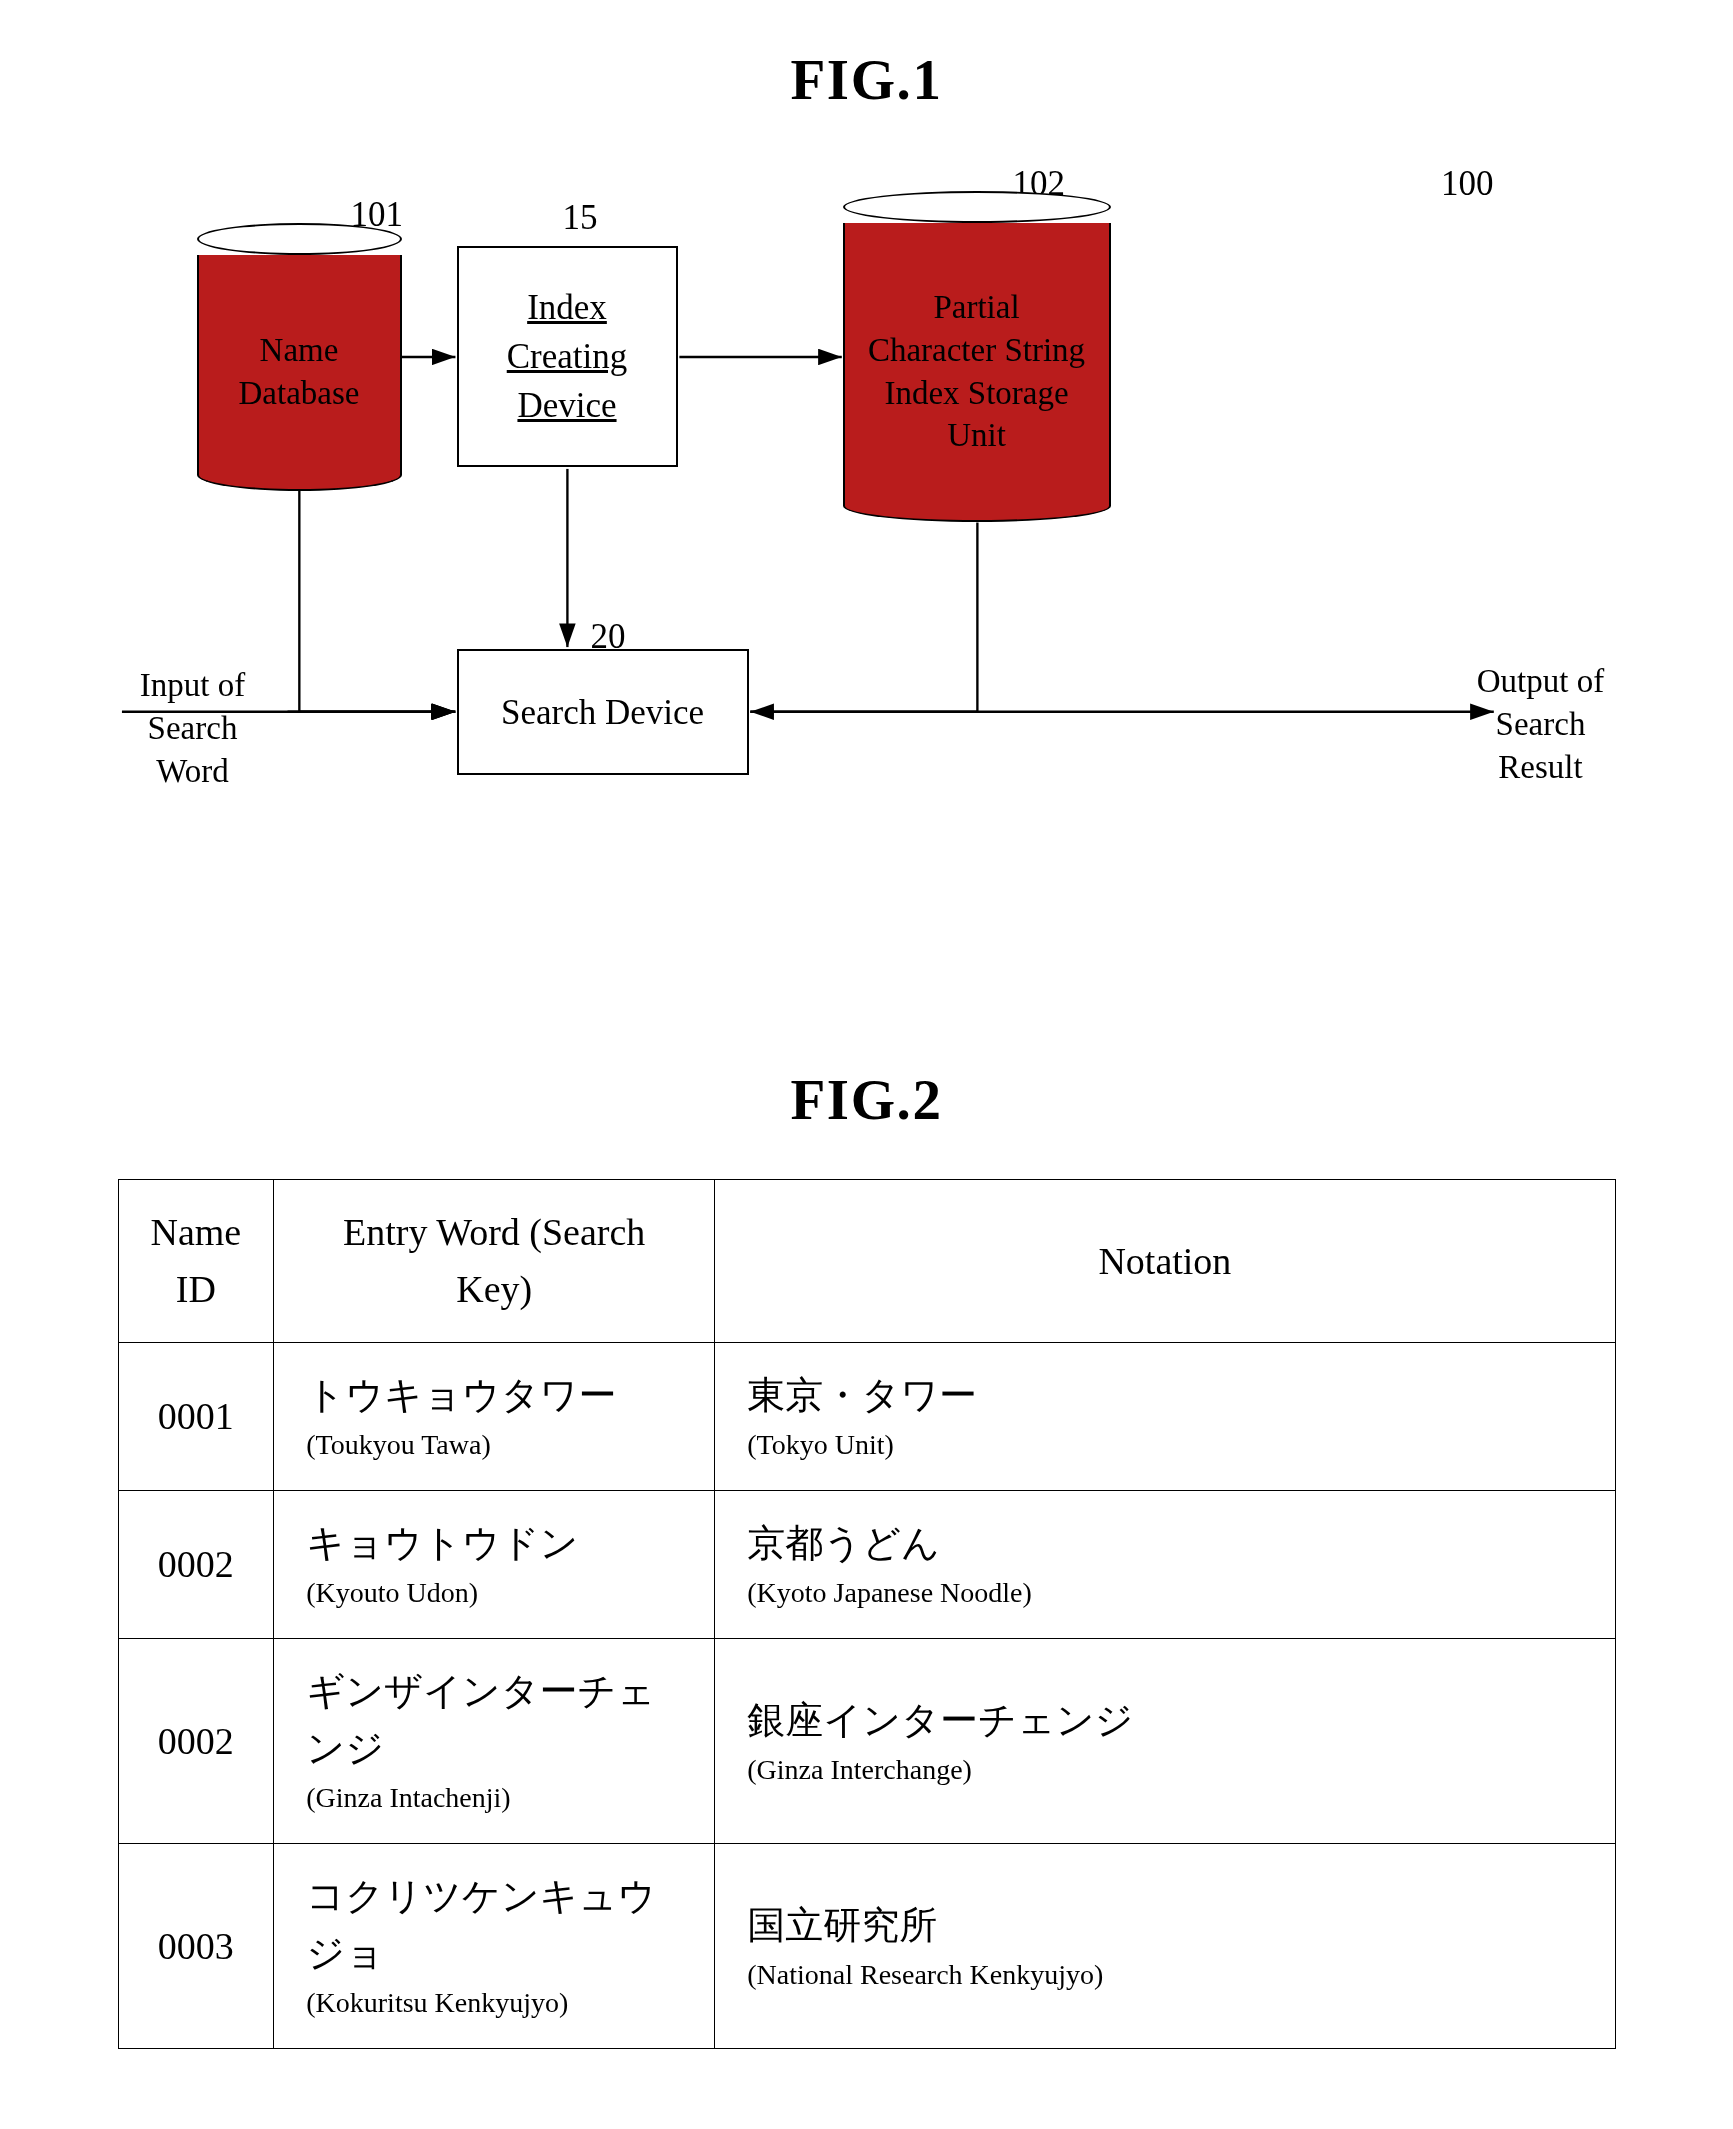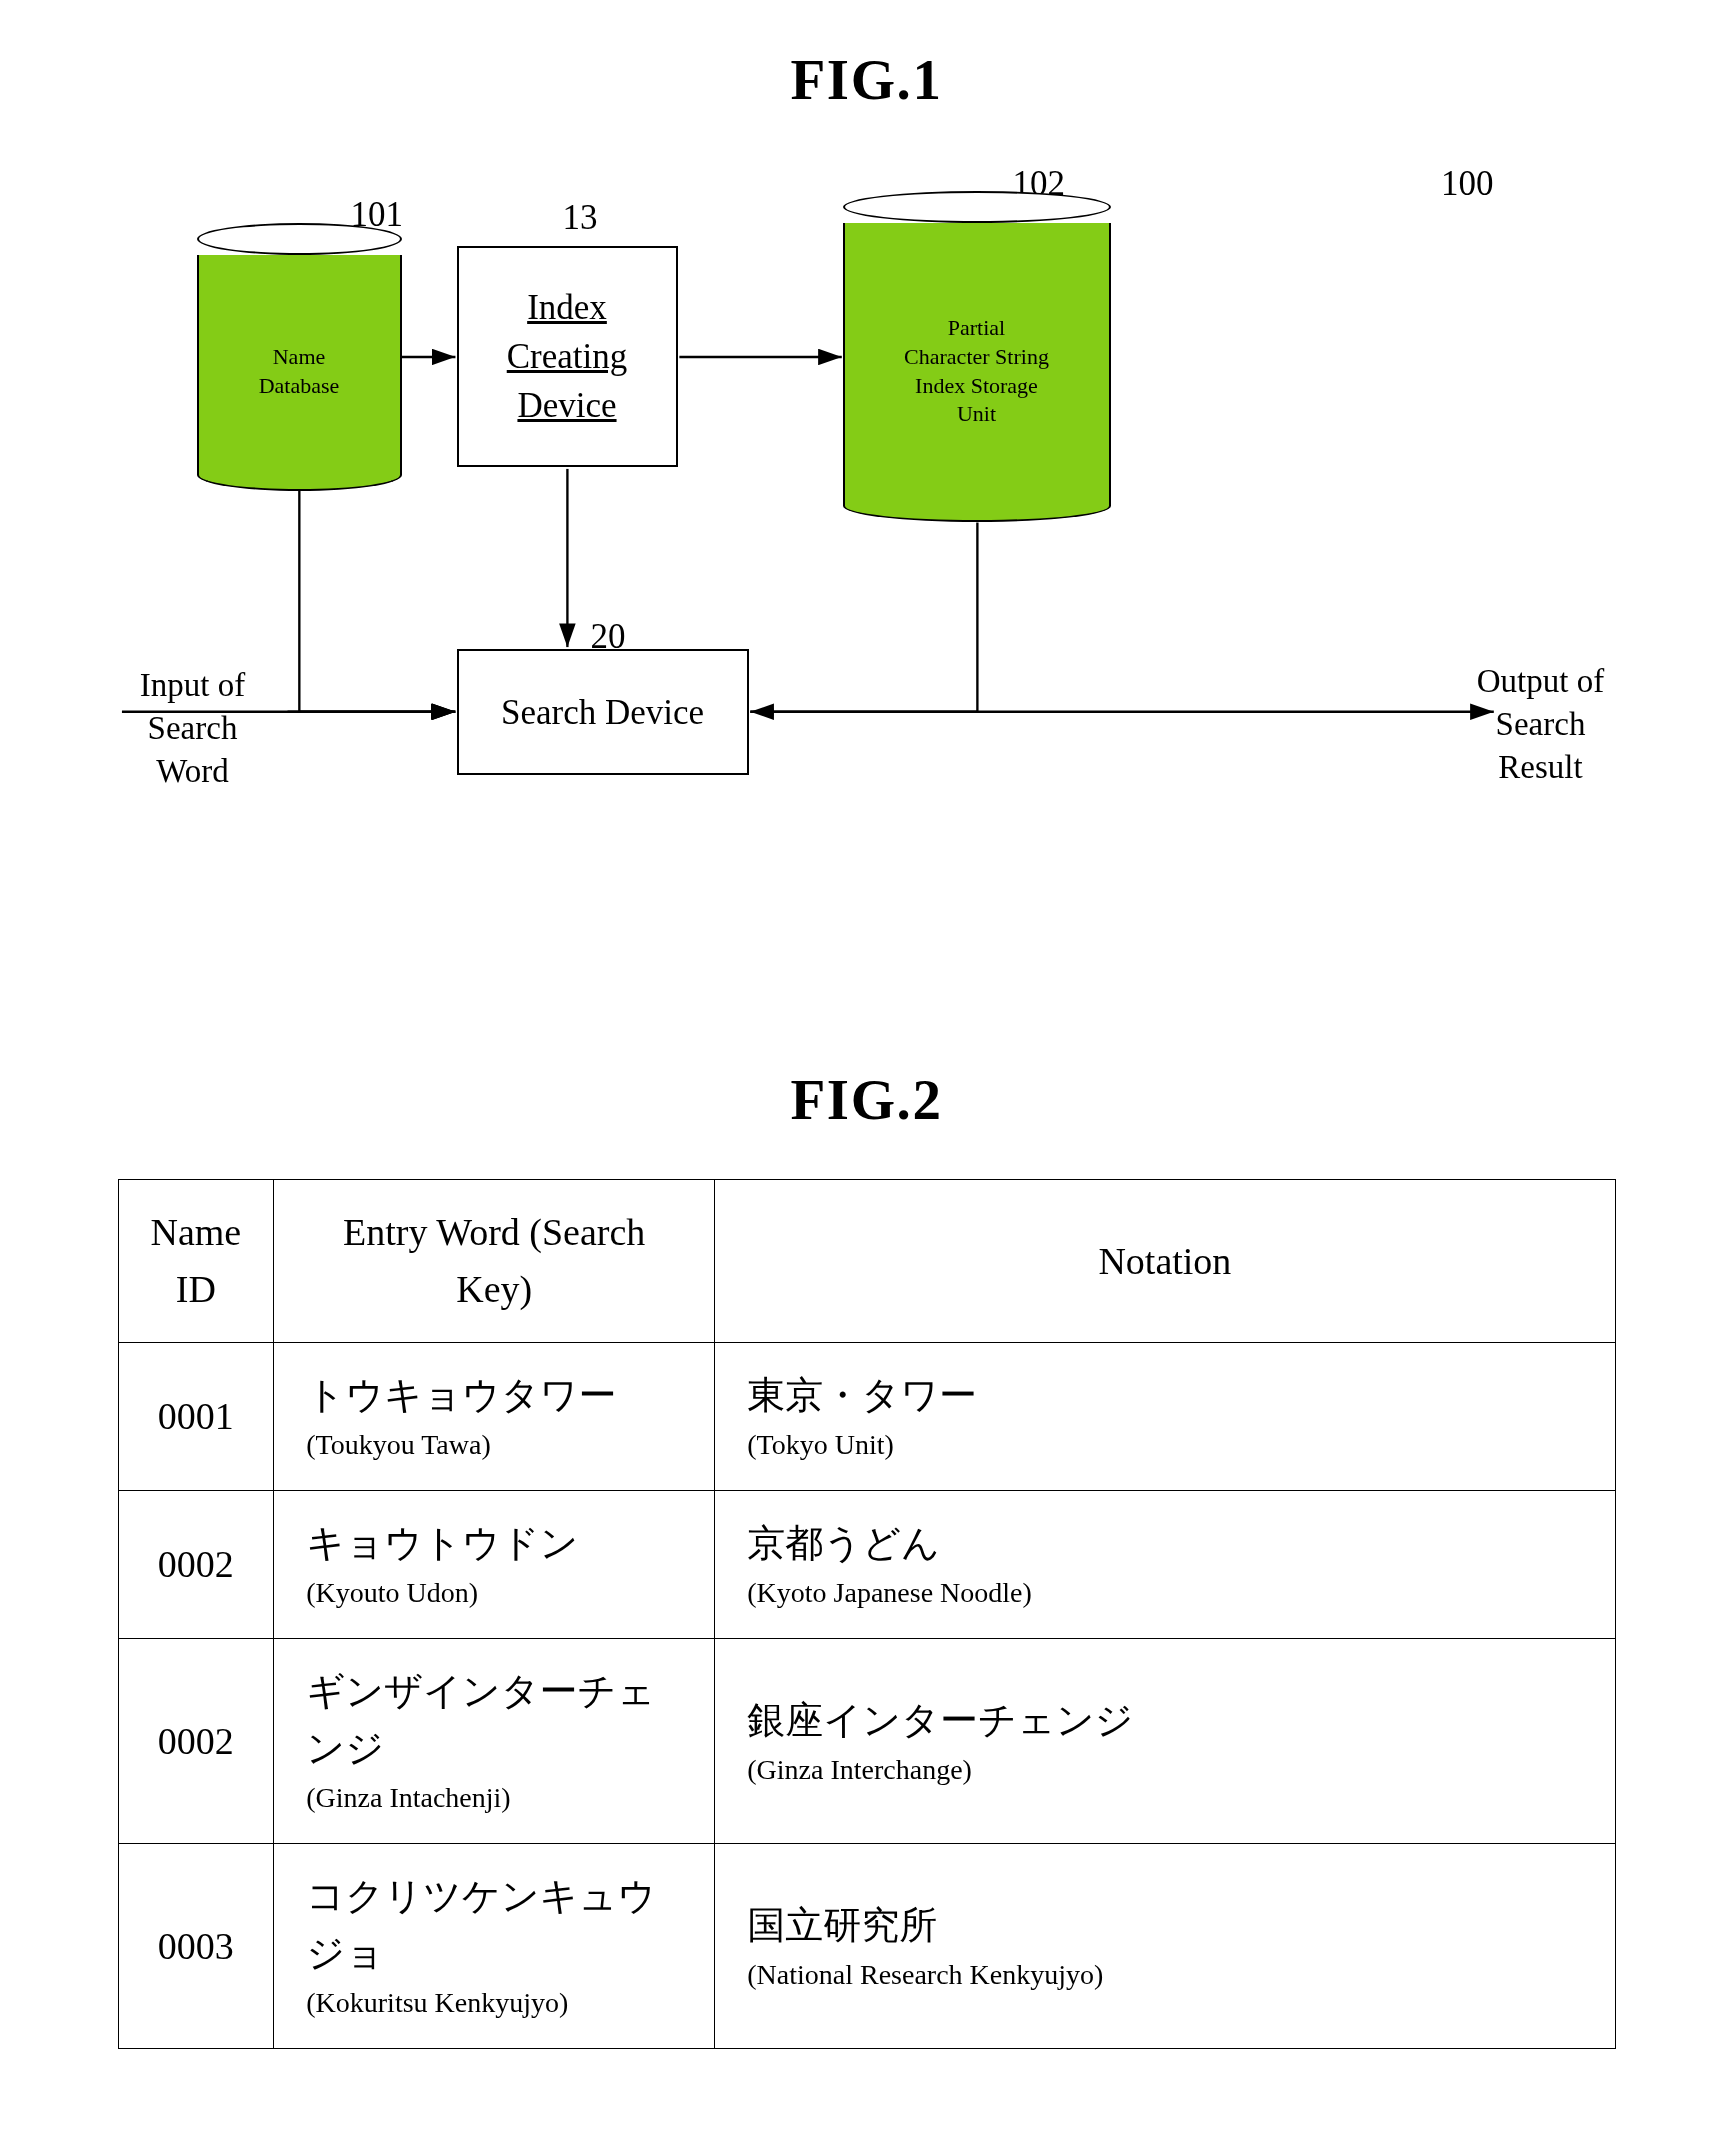--- a/index.html
+++ b/index.html
@@ -64,26 +64,26 @@
     }
 
     .cyl-body {
       width: 100%;
       flex: 1;
       border-left: 2.4px solid #000;
       border-right: 2.4px solid #000;
       border-bottom: 2.4px solid #000;
       border-bottom-left-radius: 50% 16px;
       border-bottom-right-radius: 50% 16px;
-      background: #84cc16;
+      background: #b91c1c;
       display: flex;
       align-items: center;
       justify-content: center;
       text-align: center;
-      font-size: 22px;
+      font-size: 33px;
       line-height: 1.3;
       padding: 8px;
     }
 
     
     #cyl-name {
       left: 79px;
       top: 79px;
       width: 205px;
       height: 268px;
@@ -213,21 +213,21 @@
       <div class="cyl-top"></div>
       <div class="cyl-body">Name<br>Database</div>
     </div>
 
     <div class="ref-num" style="left:233px; top:51px;">101</div>
 
     <div class="rect-box" id="box-index">
       Index<br>Creating<br>Device
     </div>
 
-    <div class="ref-num" style="left:445px; top:54px;">13</div>
+    <div class="ref-num" style="left:445px; top:54px;">15</div>
 
     <div class="cylinder" id="cyl-partial">
       <div class="cyl-top"></div>
       <div class="cyl-body">Partial<br>Character String<br>Index Storage<br>Unit</div>
     </div>
 
     <div class="ref-num" style="left:895px; top:20px;">102</div>
 
     <div class="rect-box" id="box-search">
       Search Device

